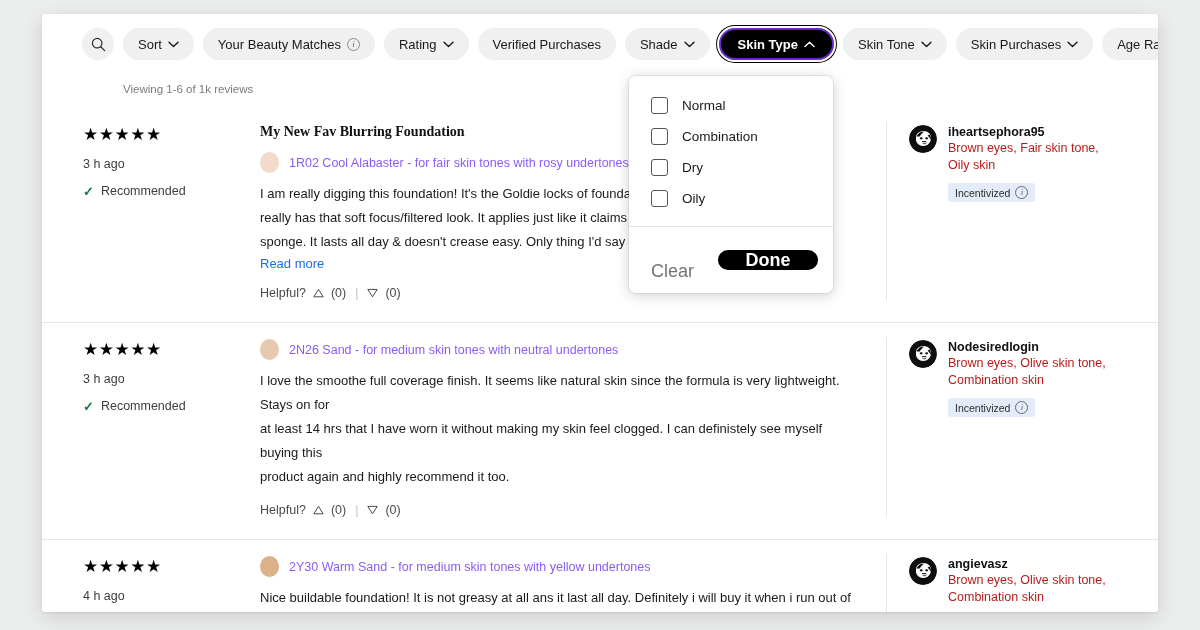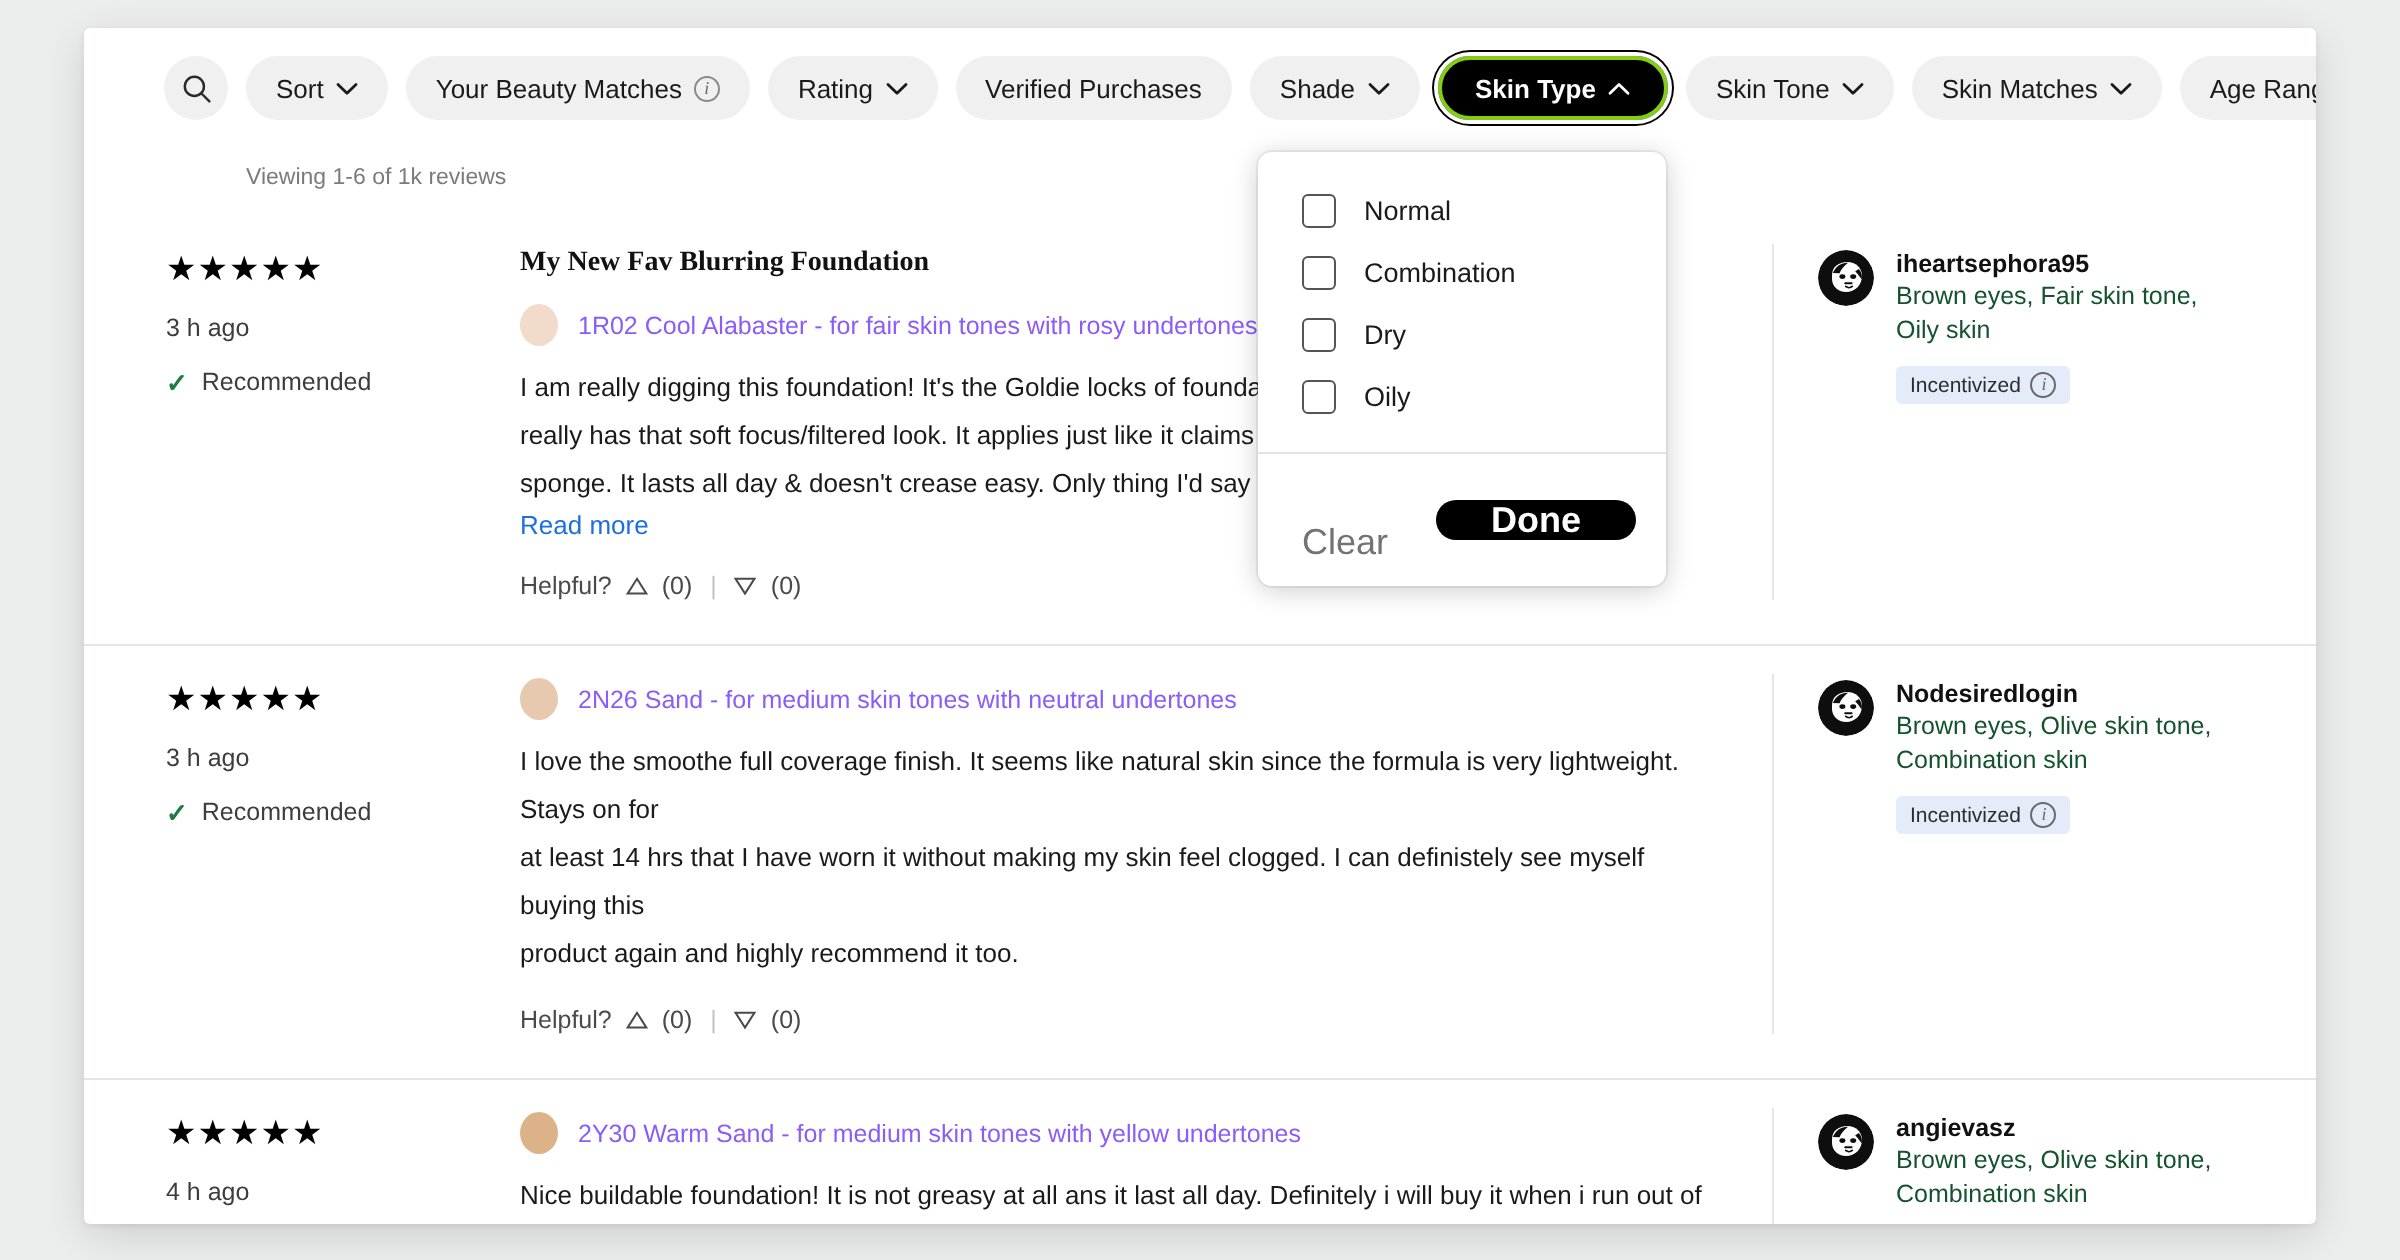--- a/index.html
+++ b/index.html
@@ -49,21 +49,21 @@
     font-size: 13px;
     color: #1a1a1a;
     white-space: nowrap;
     cursor: pointer;
     border: none;
     font-family: "Liberation Sans", sans-serif;
   }
   .chip.active {
     background: #000000;
     color: #ffffff;
-    border: 2px solid #84cc16;
+    border: 2px solid #6d28d9;
     outline: 2px solid #fff;
     box-shadow: 0 0 0 3px #000;
     font-weight: bold;
     padding: 0 17px;
   }
   .chev { display: inline-block; }
   .info-i {
     display:inline-flex; align-items:center; justify-content:center;
     width: 13px; height: 13px; border-radius: 50%;
     border: 1px solid #8a8a8a; color: #6a6a6a;
@@ -156,21 +156,21 @@
     width: 232px; min-width: 232px;
     border-left: 1px solid #e6e6e6;
     padding: 3px 0 0 22px;
     display: flex; gap: 11px;
   }
   .avatar {
     width: 28px; height: 28px; min-width: 28px; border-radius: 50%;
     overflow: hidden; display:block;
   }
   .uname { font-size: 12.5px; font-weight: bold; color: #111; }
-  .udesc { font-size: 12.5px; color: #14532d; line-height: 17px; margin-top: 1px; }
+  .udesc { font-size: 12.5px; color: #b91c1c; line-height: 17px; margin-top: 1px; }
   .badge {
     display: inline-flex; align-items: center; gap: 5px;
     background: #e3ecf8; color: #2c2c2c;
     border-radius: 3px; padding: 3px 7px;
     font-size: 10.5px; margin-top: 9px;
   }
   .badge .info-i { border-color:#6a6a6a; }
 </style>
 </head>
 <body>
@@ -229,21 +229,21 @@
           </button>
           <button class="chip">
             <span>Skin Tone</span>
             <span class="chev">
               <svg width="11" height="7" viewBox="0 0 11 7" style="display:block">
                 <polyline points="1,1.2 5.5,5.6 10,1.2" fill="none" stroke="#1a1a1a" stroke-width="1.4" stroke-linecap="round" stroke-linejoin="round"></polyline>
               </svg>
             </span>
           </button>
           <button class="chip">
-            <span>Skin Matches</span>
+            <span>Skin Purchases</span>
             <span class="chev">
               <svg width="11" height="7" viewBox="0 0 11 7" style="display:block">
                 <polyline points="1,1.2 5.5,5.6 10,1.2" fill="none" stroke="#1a1a1a" stroke-width="1.4" stroke-linecap="round" stroke-linejoin="round"></polyline>
               </svg>
             </span>
           </button>
           <button class="chip">
             <span>Age Range</span>
           </button>
         </div>

